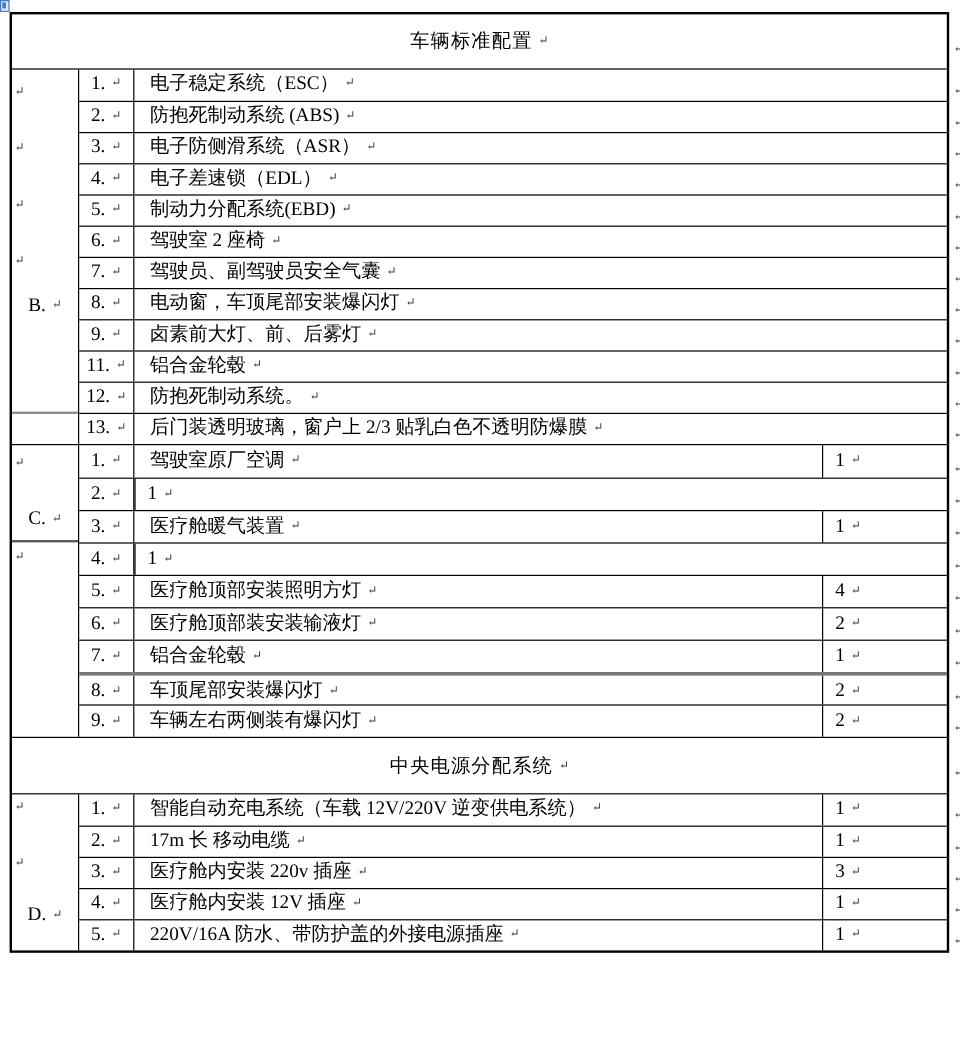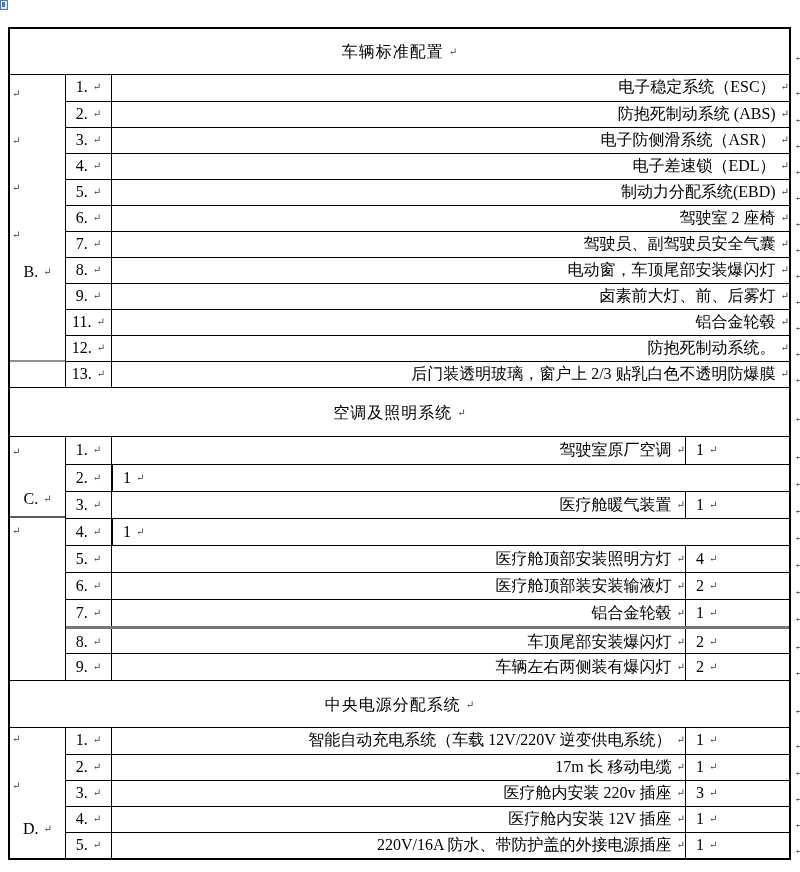--- a/index.html
+++ b/index.html
@@ -7,21 +7,21 @@
     font-family:"Liberation Serif","DejaVu Serif",serif; color:#000; }
 
   .page { position:relative; width:800px; height:872px; background:#fff; }
 
   
   .anchor { position:absolute; left:0; top:0; width:8px; height:10px;
     border:1px solid #4a79c4; background:#dfe9f7; }
   .anchor::after { content:""; position:absolute; left:1px; top:1px; width:3px; height:5px;
     background:#4a79c4; }
 
-  .tbl { position:absolute; left:8px; top:27px; width:783px; border:2px solid #000; background:#fff; }
+  .tbl { position:absolute; left:8px; top:10px; width:783px; border:2px solid #000; background:#fff; }
   .tbl > div + div { border-top:1.5px solid #000; }
 
   
   .trow { position:relative; text-align:center; font-size:16px; letter-spacing:1px; }
   .t1 { height:45px; line-height:45px; }
   .t2 { height:49px; line-height:49px; }
   .t3 { height:47px; line-height:47px; }
   .trow::after { content:"↵"; position:absolute; right:-14px; top:6px;
     font-size:10px; color:#3a3a3a; letter-spacing:0; }
 
@@ -30,21 +30,21 @@
   .labelcol { width:56px; border-right:1.5px solid #000; position:relative; flex:none; }
   .rows { flex:1; min-width:0; }
   .irow { position:relative; display:flex; align-items:stretch; font-size:16px; }
   .rows .irow + .irow { border-top:1.5px solid #000; }
   .secB .irow, .secD .irow { height:26px; line-height:24px; }
   .secC .irow { height:27px; line-height:25px; }
   .irow::after { content:"↵"; position:absolute; right:-14px; top:50%; margin-top:-7px;
     font-size:10px; color:#3a3a3a; }
 
   .numcol { width:46px; flex:none; border-right:1.5px solid #000; text-align:center; }
-  .desccol { flex:1; min-width:0; padding-left:13px; white-space:nowrap; overflow:hidden;text-align:right; }
+  .desccol { flex:1; min-width:0; padding-left:13px; white-space:nowrap; overflow:hidden; }
   .qtycol { width:104px; flex:none; border-left:1.5px solid #000; padding-left:10px; }
 
   
   .pm::after { content:"↵"; font-size:10px; color:#3a3a3a; margin-left:5px;
     position:relative; top:-2px; letter-spacing:0; }
   .mk { position:absolute; font-size:10px; color:#3a3a3a; line-height:10px; }
   .mk::after { content:"↵"; }
 
   
   .grouplabel { position:absolute; left:0; width:100%; text-align:center; font-size:16px; }
@@ -122,23 +122,20 @@
             <div class="numcol"><span class="pm">12.</span></div>
             <div class="desccol"><span class="pm">防抱死制动系统。</span></div>
           </div>
         <div class="irow">
             <div class="numcol"><span class="pm">13.</span></div>
             <div class="desccol"><span class="pm">后门装透明玻璃，窗户上 2/3 贴乳白色不透明防爆膜</span></div>
           </div>
       </div>
     </div>
 
-    <div class="trow t2">
-      <span class="pm">空调及照明系统</span>
-    </div>
 
     <div class="section secC">
       <div class="labelcol">
         <div class="ctop">
           <span class="mk" style="left:2px;top:10px"></span>
           <span class="grouplabel pm" style="top:53px">C.</span>
         </div>
         <div class="cbottom">
           <span class="mk" style="left:2px;top:8px"></span>
         </div>

